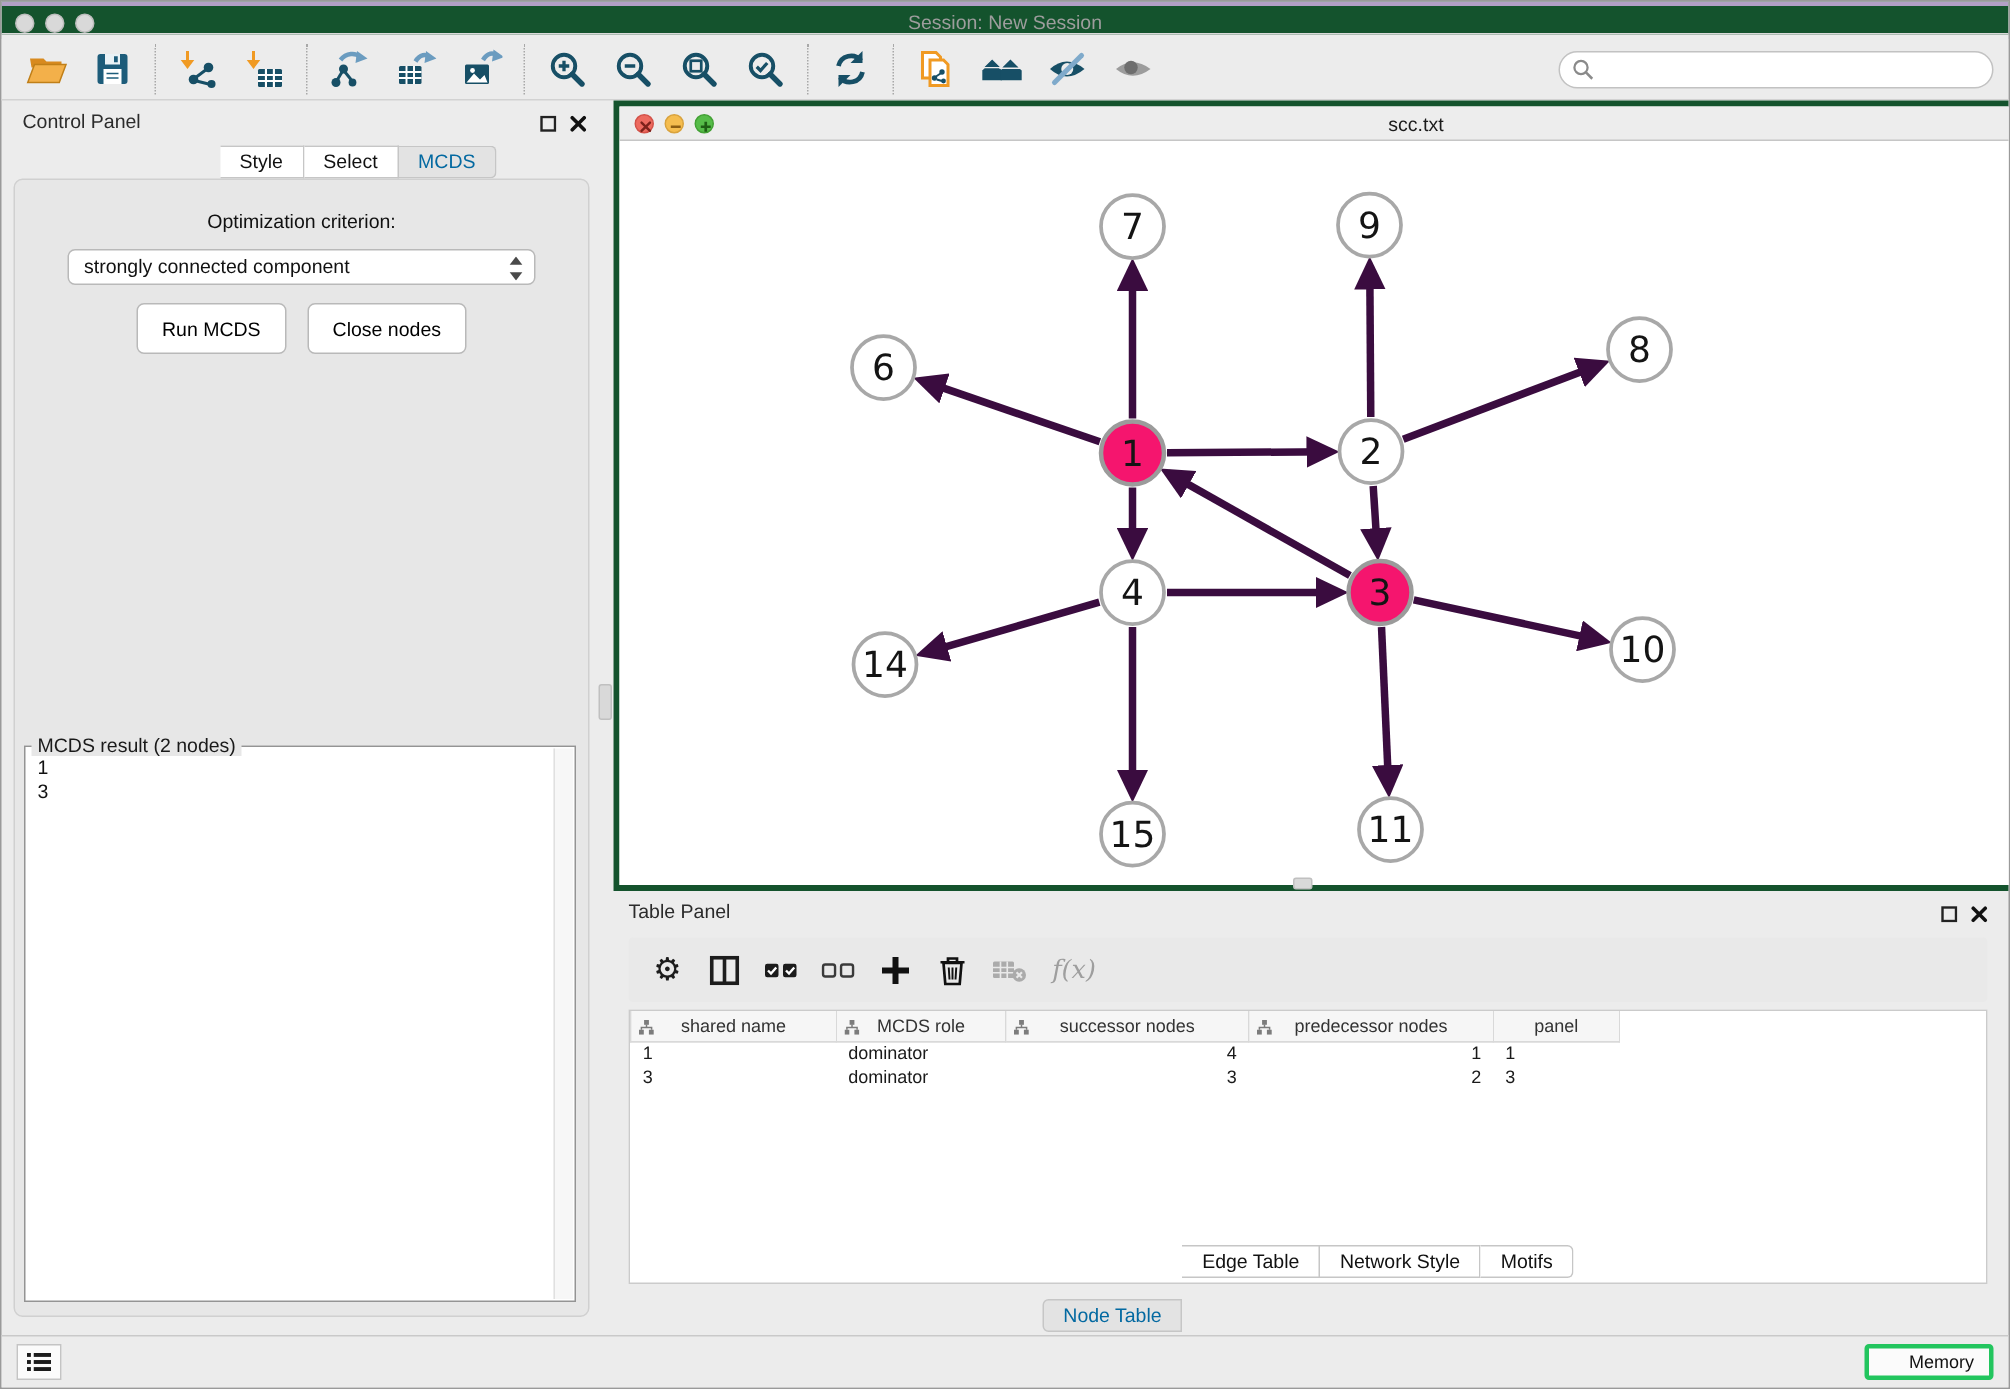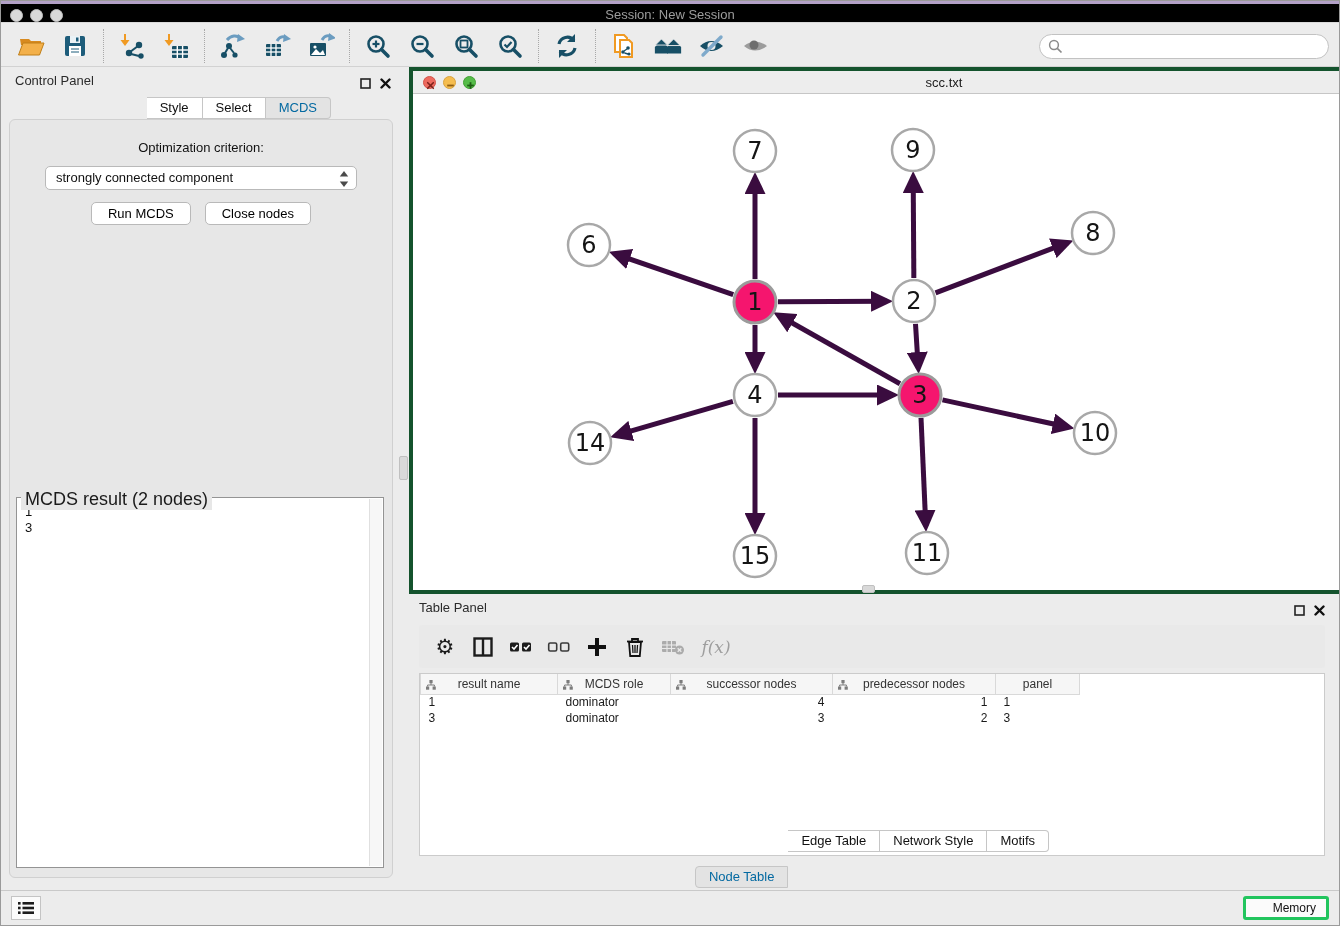--- a/index.html
+++ b/index.html
@@ -4,21 +4,21 @@
 <style>
   * { margin:0; padding:0; box-sizing:border-box; }
   html,body { background:#d0d0d0; }
   .app {
     position:relative; width:1340px; height:926px; overflow:hidden;
     background:#ECECEC; font-family:"Liberation Sans", sans-serif; color:#222;
     border:1px solid #9a9a9a;
   }
   
   .titlebar { position:absolute; top:0; left:0; right:0; height:22px;
-    background:#000000; border-top:3px solid #B2A0C6; border-bottom:1px solid #DADADA; }
+    background:#14532d; border-top:3px solid #B2A0C6; border-bottom:1px solid #DADADA; }
   .titlebar .title { position:absolute; left:0; right:0; top:3px; text-align:center;
     font-size:13px; color:#9D9D9D; }
   .tl-dot { position:absolute; top:5px; width:13px; height:13px; border-radius:50%;
     background:#D9D9D9; border:1px solid #BDBDBD; }
   
   .toolbar { position:absolute; top:25px; left:0; right:0; height:41px;
     display:flex; align-items:center; background:#ECECEC; border-bottom:1px solid #D2D2D2; padding-left:8px; }
   .tb-icon { width:30px; height:30px; margin:0 7px; display:flex; align-items:center; justify-content:center; }
   .tb-sep { width:1px; height:34px; margin:0 6px; border-left:1px dotted #A8A8A8; }
   .tb-spacer { flex:1; }
@@ -37,26 +37,26 @@
   .tab:first-child { border-left:1px solid #C6C6C6; border-radius:4px 0 0 4px;margin-top:36px; }
   .tab:last-child { border-radius:0 4px 4px 0; }
   .tab.selected { background:#E3E3E3; color:#0369a1; }
   .cp-body { position:absolute; left:8px; right:8px; top:52px; bottom:14px;
     background:#E7E7E7; border:1px solid #D0D0D0; border-radius:6px; }
   .opt-label { margin-top:20px; text-align:center; font-size:13px; color:#111; }
   .dropdown { position:relative; margin:11px auto 0; width:312px; height:24px; background:#FFF;
     border:1px solid #B9B9B9; border-radius:5px; font-size:13px; line-height:22px; padding-left:10px; color:#111; }
   .dd-arrows { position:absolute; right:7px; top:4px; }
   .btn-row { display:flex; justify-content:center; gap:14px; margin-top:12px; }
-  .mac-btn { height:23px; padding:0 16px; font-size:13px; background:#FFFFFF;
+  .mac-btn { height:34px; padding:0 16px; font-size:13px; background:#FFFFFF;
     border:1px solid #B9B9B9; border-radius:5px; font-family:"Liberation Sans",sans-serif; }
   .result-group { position:absolute; left:6px; right:8px; top:377px; bottom:9px;
     border:1px solid #949494; background:#FFFFFF; }
   .result-legend { position:absolute; top:-9px; left:4px; background:#E7E7E7; padding:0 4px;
-    font-size:18px; color:#1A1A1A; }
+    font-size:13px; color:#1A1A1A; }
   .result-lines { padding:6px 8px; font-size:13px; line-height:16px; color:#111; }
   .result-scroll { position:absolute; top:1px; bottom:1px; right:1px; width:13px;
     background:#F7F7F7; border-left:1px solid #E0E0E0; }
   
   .network-window { position:absolute; left:408px; top:66px; width:1070px; height:527px;
     background:#FFF; border:4px solid #14532d; }
   .nw-titlebar { position:relative; height:23px; background:#EDEDED; border-bottom:1px solid #C6C6C6; }
   .nw-title { position:absolute; left:0; right:0; top:4px; text-align:center; font-size:13px; color:#1A1A1A; }
   .light { position:absolute; top:5px; width:13px; height:13px; border-radius:50%; }
   .nw-canvas { position:absolute; left:0; right:0; top:23px; bottom:0; background:#FFF; }
@@ -519,21 +519,21 @@
         <thead>
           <tr>
             <th>
                 <span class="th-inner">
               <span class="sort-glyph"><svg width="10" height="10" viewBox="0 0 10 10">
                       <rect x="3.4" y="0" width="3.2" height="3.2" fill="#7C7C7C"></rect>
                       <rect x="0" y="6.5" width="3.2" height="3.2" fill="#7C7C7C"></rect>
                       <rect x="6.6" y="6.5" width="3.2" height="3.2" fill="#7C7C7C"></rect>
                       <path d="M5 3v2M1.6 6.5V5h6.8v1.5" fill="none" stroke="#7C7C7C" stroke-width="1"></path>
                     </svg></span>
-              <span class="th-label">result name</span>
+              <span class="th-label">shared name</span>
                 </span>
               </th>
             <th>
                 <span class="th-inner">
               <span class="sort-glyph"><svg width="10" height="10" viewBox="0 0 10 10">
                       <rect x="3.4" y="0" width="3.2" height="3.2" fill="#7C7C7C"></rect>
                       <rect x="0" y="6.5" width="3.2" height="3.2" fill="#7C7C7C"></rect>
                       <rect x="6.6" y="6.5" width="3.2" height="3.2" fill="#7C7C7C"></rect>
                       <path d="M5 3v2M1.6 6.5V5h6.8v1.5" fill="none" stroke="#7C7C7C" stroke-width="1"></path>
                     </svg></span>

